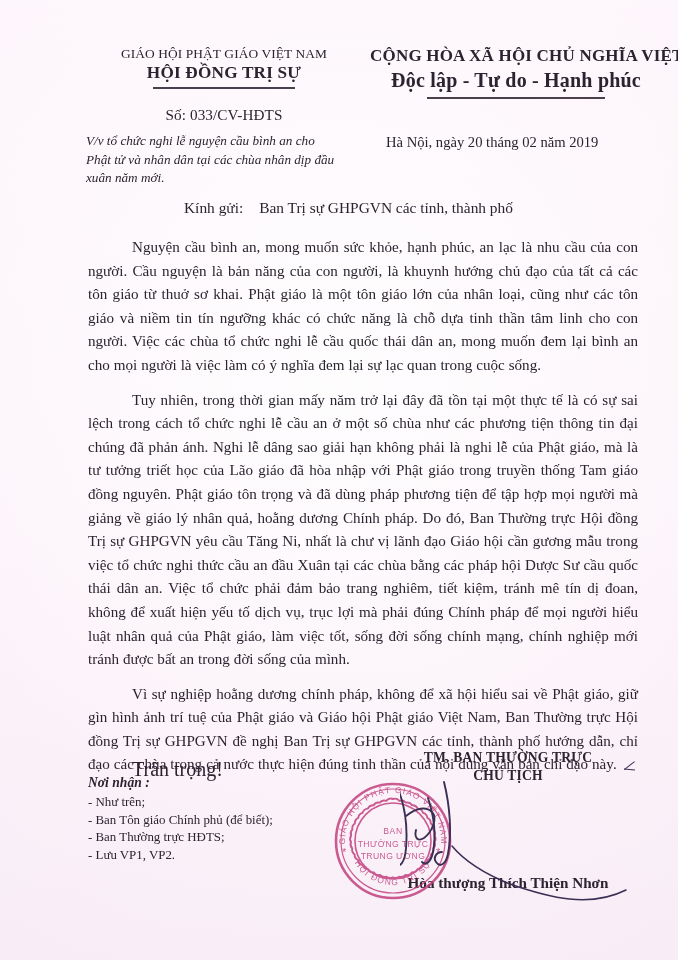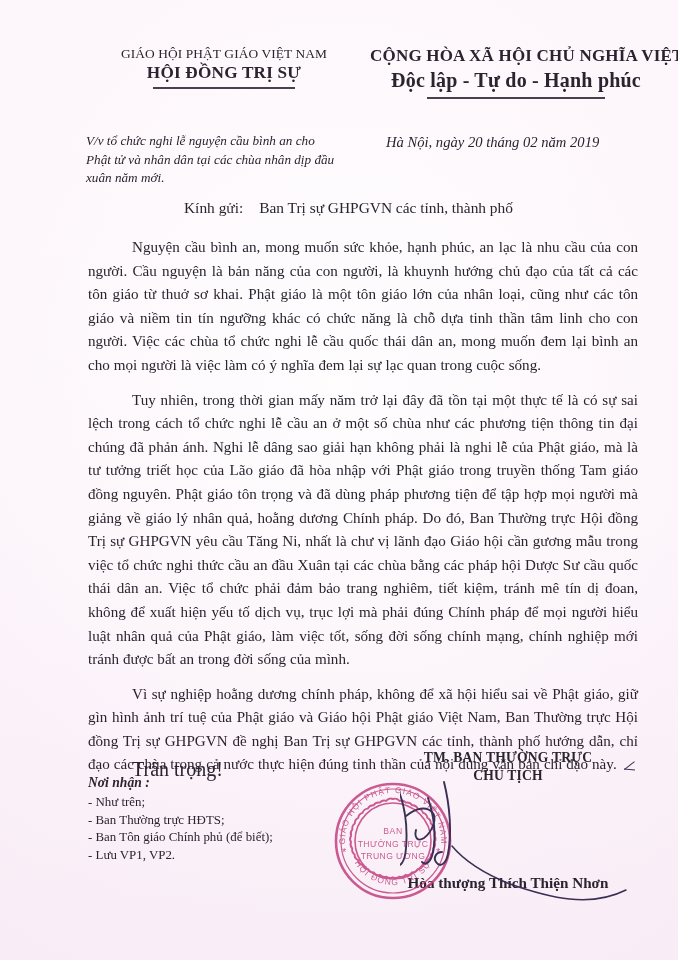--- a/index.html
+++ b/index.html
@@ -106,21 +106,20 @@
     font-style: italic;
     font-size: 13.2px;
     line-height: 18.5px;
   }
 
   .date-place {
     position: absolute;
     top: 134px;
     left: 386px;
     width: 268px;
-    font-style: italic;
     font-size: 14.6px;
   }
 
   
   .salutation {
     position: absolute;
     top: 199px;
     left: 184px;
     font-size: 15.4px;
   }
@@ -261,20 +260,21 @@
         <div class="org-line2">HỘI ĐỒNG TRỊ SỰ</div>
         <div class="rule-short"></div>
       </div>
       <div class="header-right">
         <div class="nation-line1">CỘNG HÒA XÃ HỘI CHỦ NGHĨA VIỆT NAM</div>
         <div class="nation-line2">Độc lập - Tự do - Hạnh phúc</div>
         <div class="rule-long"></div>
       </div>
     </div>
 
+    <div class="doc-number">Số: 033/CV-HĐTS</div>
 
     <div class="subject">V/v tổ chức nghi lễ nguyện cầu bình an cho Phật tử và nhân dân tại các chùa nhân dịp đầu xuân năm mới.</div>
 
     <div class="date-place">Hà Nội, ngày 20 tháng 02 năm 2019</div>
 
     <div class="salutation">
       <span class="to-label">Kính gửi:</span><span>Ban Trị sự GHPGVN các tỉnh, thành phố</span>
     </div>
 
     <div class="body-block">
@@ -282,22 +282,22 @@
       <p>Tuy nhiên, trong thời gian mấy năm trở lại đây đã tồn tại một thực tế là có sự sai lệch trong cách tổ chức nghi lễ cầu an ở một số chùa như các phương tiện thông tin đại chúng đã phản ánh. Nghi lễ dâng sao giải hạn không phải là nghi lễ của Phật giáo, mà là tư tưởng triết học của Lão giáo đã hòa nhập với Phật giáo trong truyền thống Tam giáo đồng nguyên. Phật giáo tôn trọng và đã dùng pháp phương tiện để tập hợp mọi người mà giảng về giáo lý nhân quả, hoằng dương Chính pháp. Do đó, Ban Thường trực Hội đồng Trị sự GHPGVN yêu cầu Tăng Ni, nhất là chư vị lãnh đạo Giáo hội cần gương mẫu trong việc tổ chức nghi thức cầu an đầu Xuân tại các chùa bằng các pháp hội Dược Sư cầu quốc thái dân an. Việc tổ chức phải đảm bảo trang nghiêm, tiết kiệm, tránh mê tín dị đoan, không để xuất hiện yếu tố dịch vụ, trục lợi mà phải đúng Chính pháp để mọi người hiểu luật nhân quả của Phật giáo, làm việc tốt, sống đời sống chính mạng, chính nghiệp mới tránh được bất an trong  đời sống của mình.</p>
       <p><span>Vì sự nghiệp hoằng dương chính pháp, không để xã hội hiểu sai về Phật giáo, giữ gìn hình ảnh trí tuệ của Phật giáo và Giáo hội Phật giáo Việt Nam, Ban Thường trực Hội đồng Trị sự GHPGVN đề nghị Ban Trị sự GHPGVN các tỉnh, thành phố hướng dẫn, chỉ đạo các chùa trong cả nước thực hiện đúng tinh thần của nội dung văn bản chỉ đạo này.</span><span class="signmark"></span></p>
     </div>
 
     <div class="closing">Trân trọng!</div>
 
     <div class="recipients">
       <div class="recipients-title">Nơi nhận :</div>
       <ul>
         <li>- Như trên;</li>
+        <li>- Ban Tôn giáo Chính phủ (để biết);</li>
         <li>- Ban Thường trực HĐTS;</li>
-        <li>- Ban Tôn giáo Chính phủ (để biết);</li>
         <li>- Lưu VP1, VP2.</li>
       </ul>
     </div>
 
     <div class="signature-block">
       <div class="sig-title1">TM. BAN THƯỜNG TRỰC</div>
       <div class="sig-title2">CHỦ TỊCH</div>
       <div class="sig-name">Hòa thượng Thích Thiện Nhơn</div>
     </div>
 

